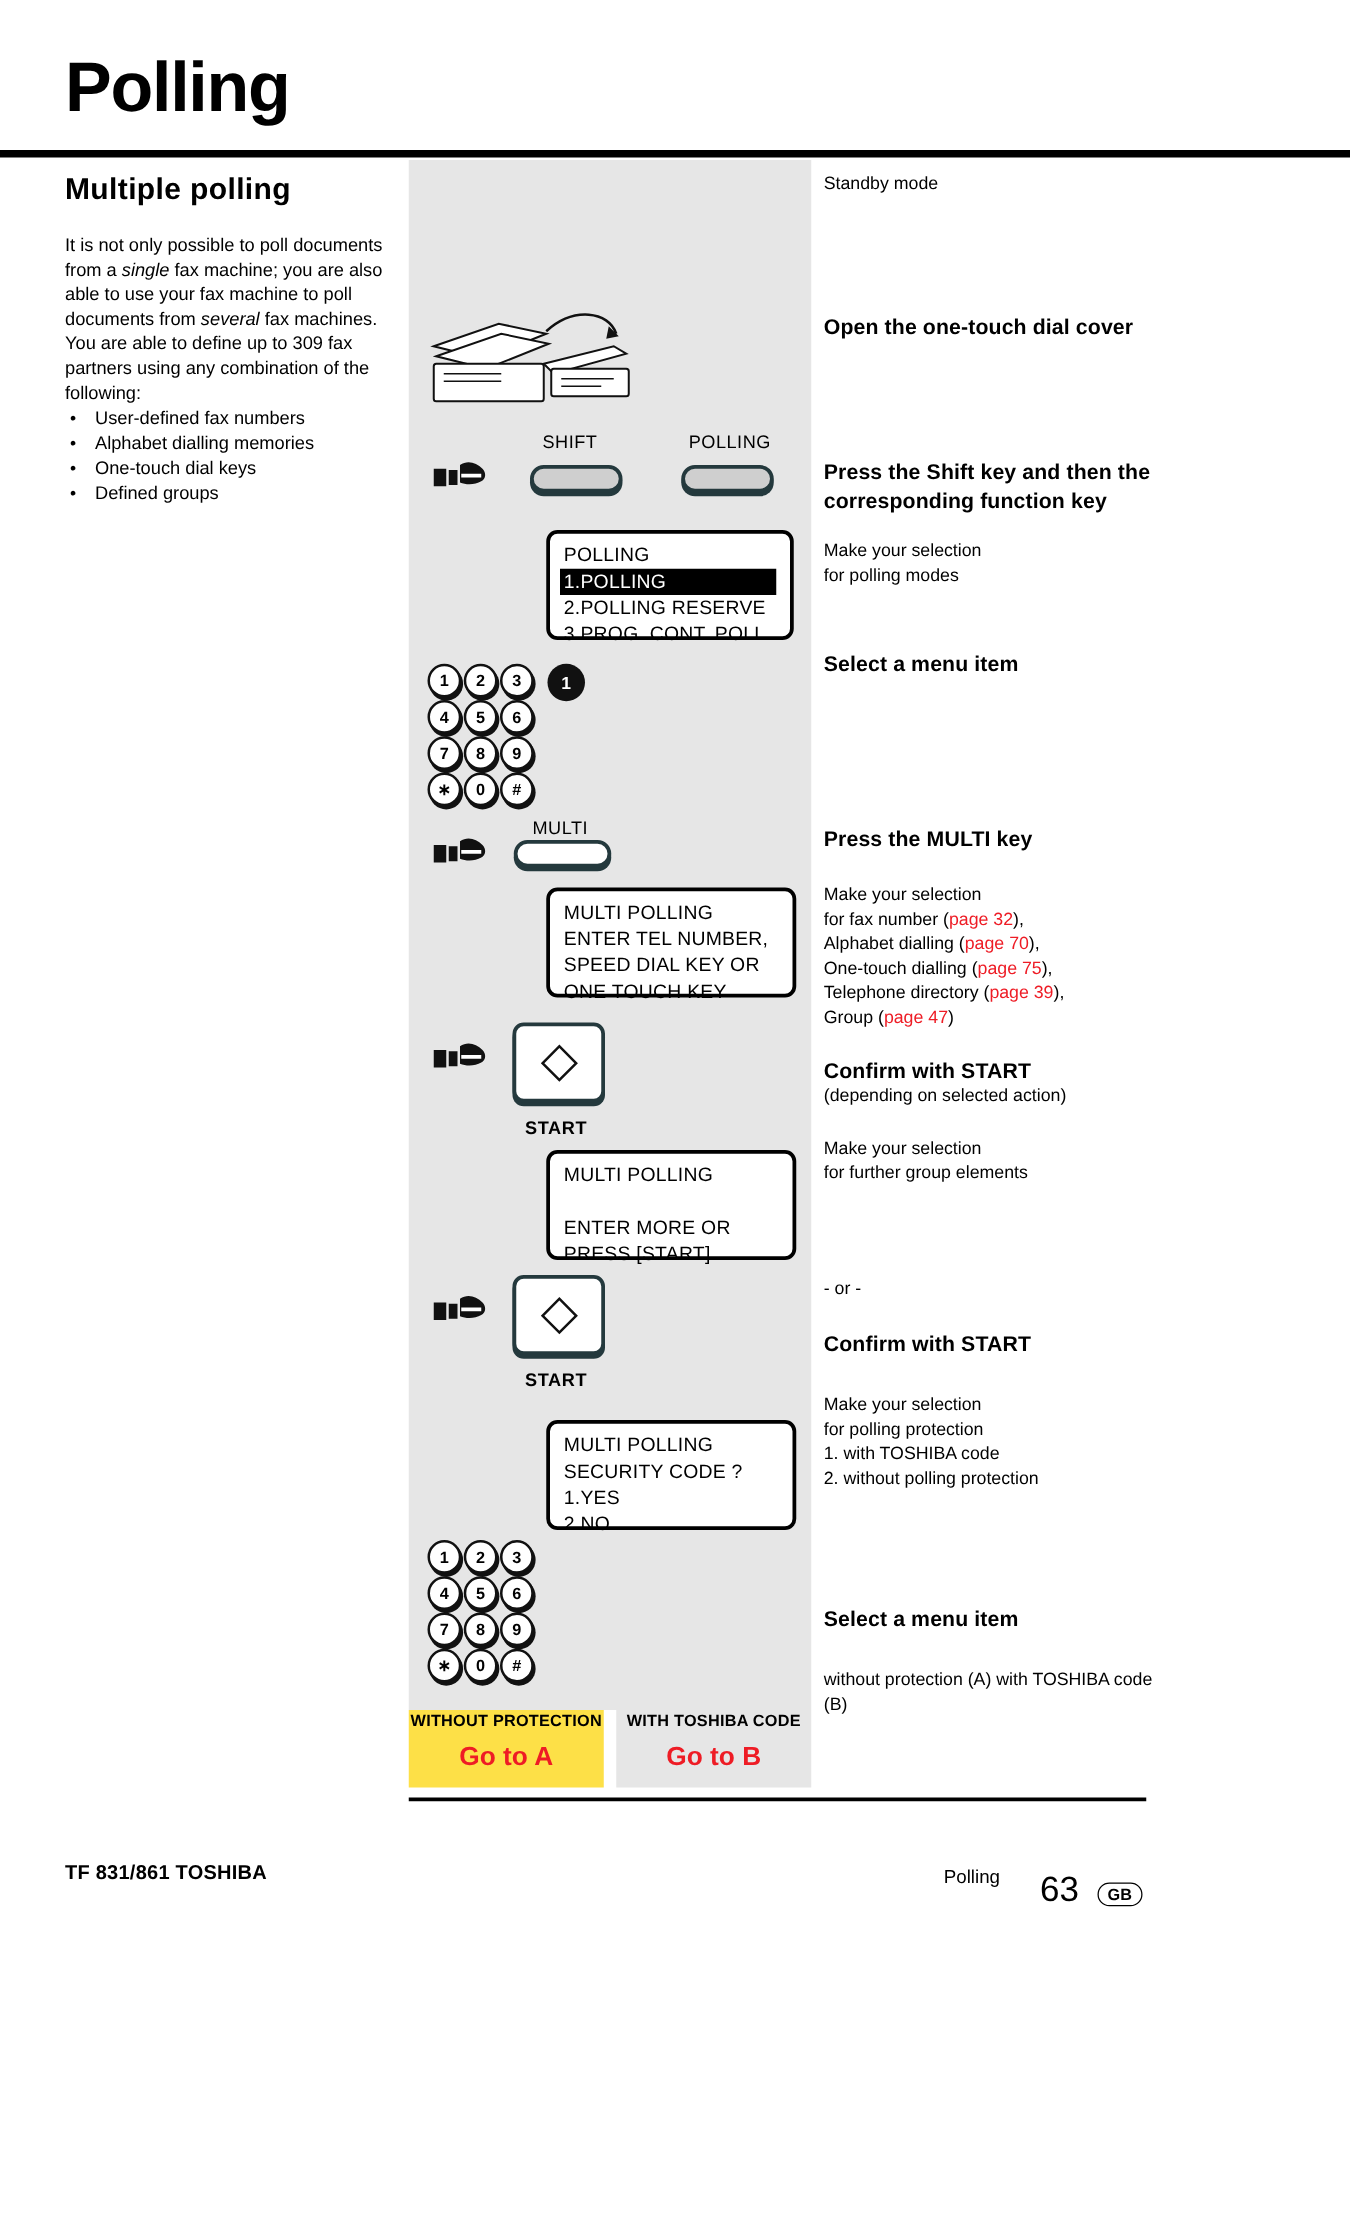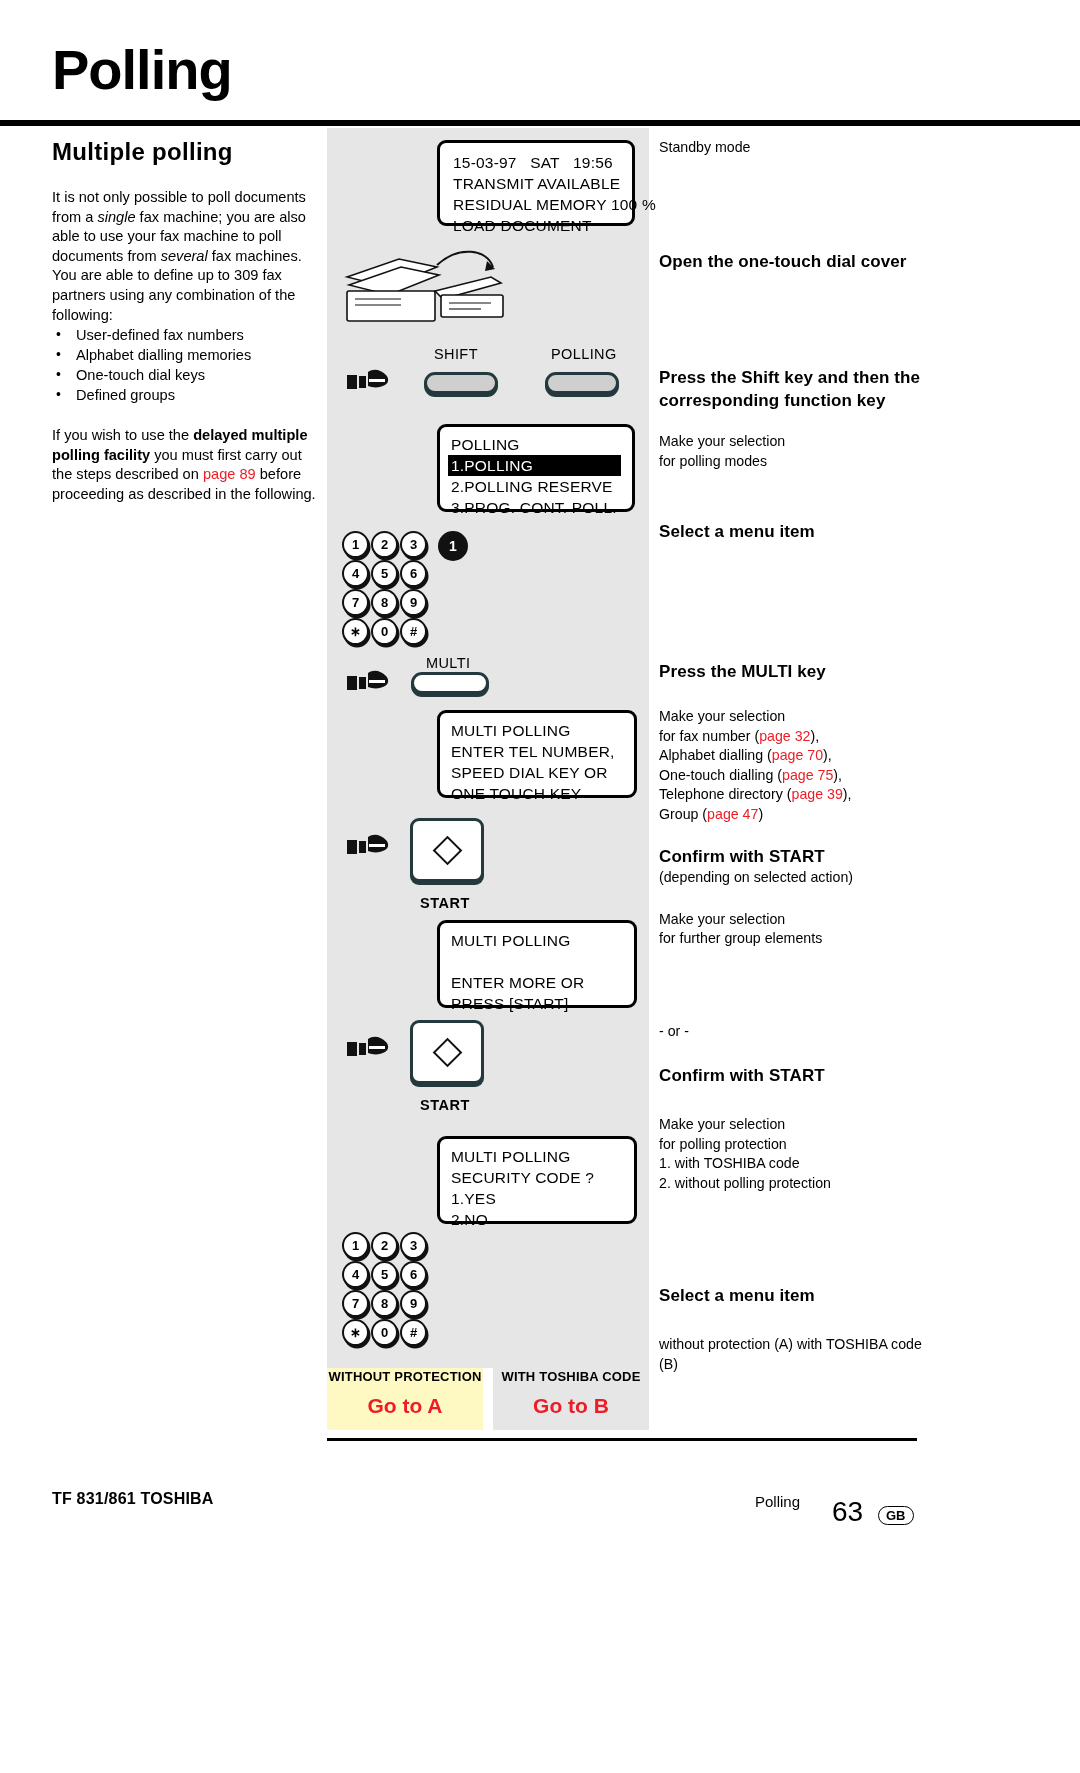--- a/index.html
+++ b/index.html
@@ -89,21 +89,21 @@
 
   
   .faxpic{position:absolute;}
   .rstep{position:absolute;left:659px;width:300px;}
   .step-head{font-size:17px;font-weight:bold;line-height:23px;margin:0;letter-spacing:.1px;}
   .step-sub{font-size:14.2px;line-height:19.6px;margin:0;}
 
   
   .ab-wrap{position:absolute;left:327px;top:1368px;width:322px;height:62px;}
   .ab-col{position:absolute;top:0;width:156px;height:62px;}
-  .ab-col.a{left:0;background:#fef9c3;}
+  .ab-col.a{left:0;background:#fde047;}
   .ab-col.b{left:166px;background:#e6e6e6;}
   .ab-head{font-size:13px;font-weight:bold;letter-spacing:.2px;text-align:center;padding-top:1px;}
   .ab-go{color:#ee1c25;font-size:21px;font-weight:bold;text-align:center;padding-top:10px;}
 
   .rule-bottom{position:absolute;left:327px;top:1438px;width:590px;height:3px;background:#000;}
 
   
   .footer{position:absolute;left:0;top:1490px;width:1080px;}
   .foot-left{position:absolute;left:52px;top:0;font-size:16px;font-weight:bold;letter-spacing:.2px;}
   .foot-chap{position:absolute;left:755px;top:3px;font-size:15px;}
@@ -124,31 +124,24 @@
 
     <p class="body-p"><span>It is not only possible to poll documents from a </span><em>single</em><span> fax machine; you are also able to use your fax machine to poll documents from </span><em>several</em><span> fax machines. You are able to define up to 309 fax partners using any combination of the following:</span></p>
 
     <ul class="bullets">
       <li>User-defined fax numbers</li>
       <li>Alphabet dialling memories</li>
       <li>One-touch dial keys</li>
       <li>Defined groups</li>
     </ul>
 
-    <p class="body-p spaced"><span>If you wish to use the </span><span class="b">delayed multiple polling facility</span><span> you must first carry out the steps described on </span><span class="redlink">page 89</span><span> before proceeding as described in the following.</span></p>
   </div>
 
   <div class="grey-panel"></div>
 
-  <div class="lcd" style="left:437px;top:140px;width:198px;height:86px;">
-    <div class="line">15-03-97   SAT   19:56</div>
-    <div class="line">TRANSMIT AVAILABLE</div>
-    <div class="line">RESIDUAL MEMORY 100 %</div>
-    <div class="line">LOAD DOCUMENT</div>
-  </div>
 
   <svg class="faxpic" style="left:341px;top:237px;" width="170" height="92" viewBox="0 0 170 92">
     <g fill="#ffffff" stroke="#111" stroke-width="1.6">
       <path d="M6 40 L58 22 L96 30 L46 50 Z"></path>
       <path d="M8 48 L60 30 L98 38 L48 58 Z"></path>
       <rect x="6" y="54" width="88" height="30" rx="2"></rect>
       <path d="M94 54 L150 40 L160 46 L102 62 Z"></path>
       <rect x="100" y="58" width="62" height="22" rx="2"></rect>
       <path d="M96 28 C118 8, 146 12, 152 30" fill="none" stroke-width="2"></path>
       <path d="M146 24 L154 32 L144 34 Z" fill="#111" stroke="none"></path>

